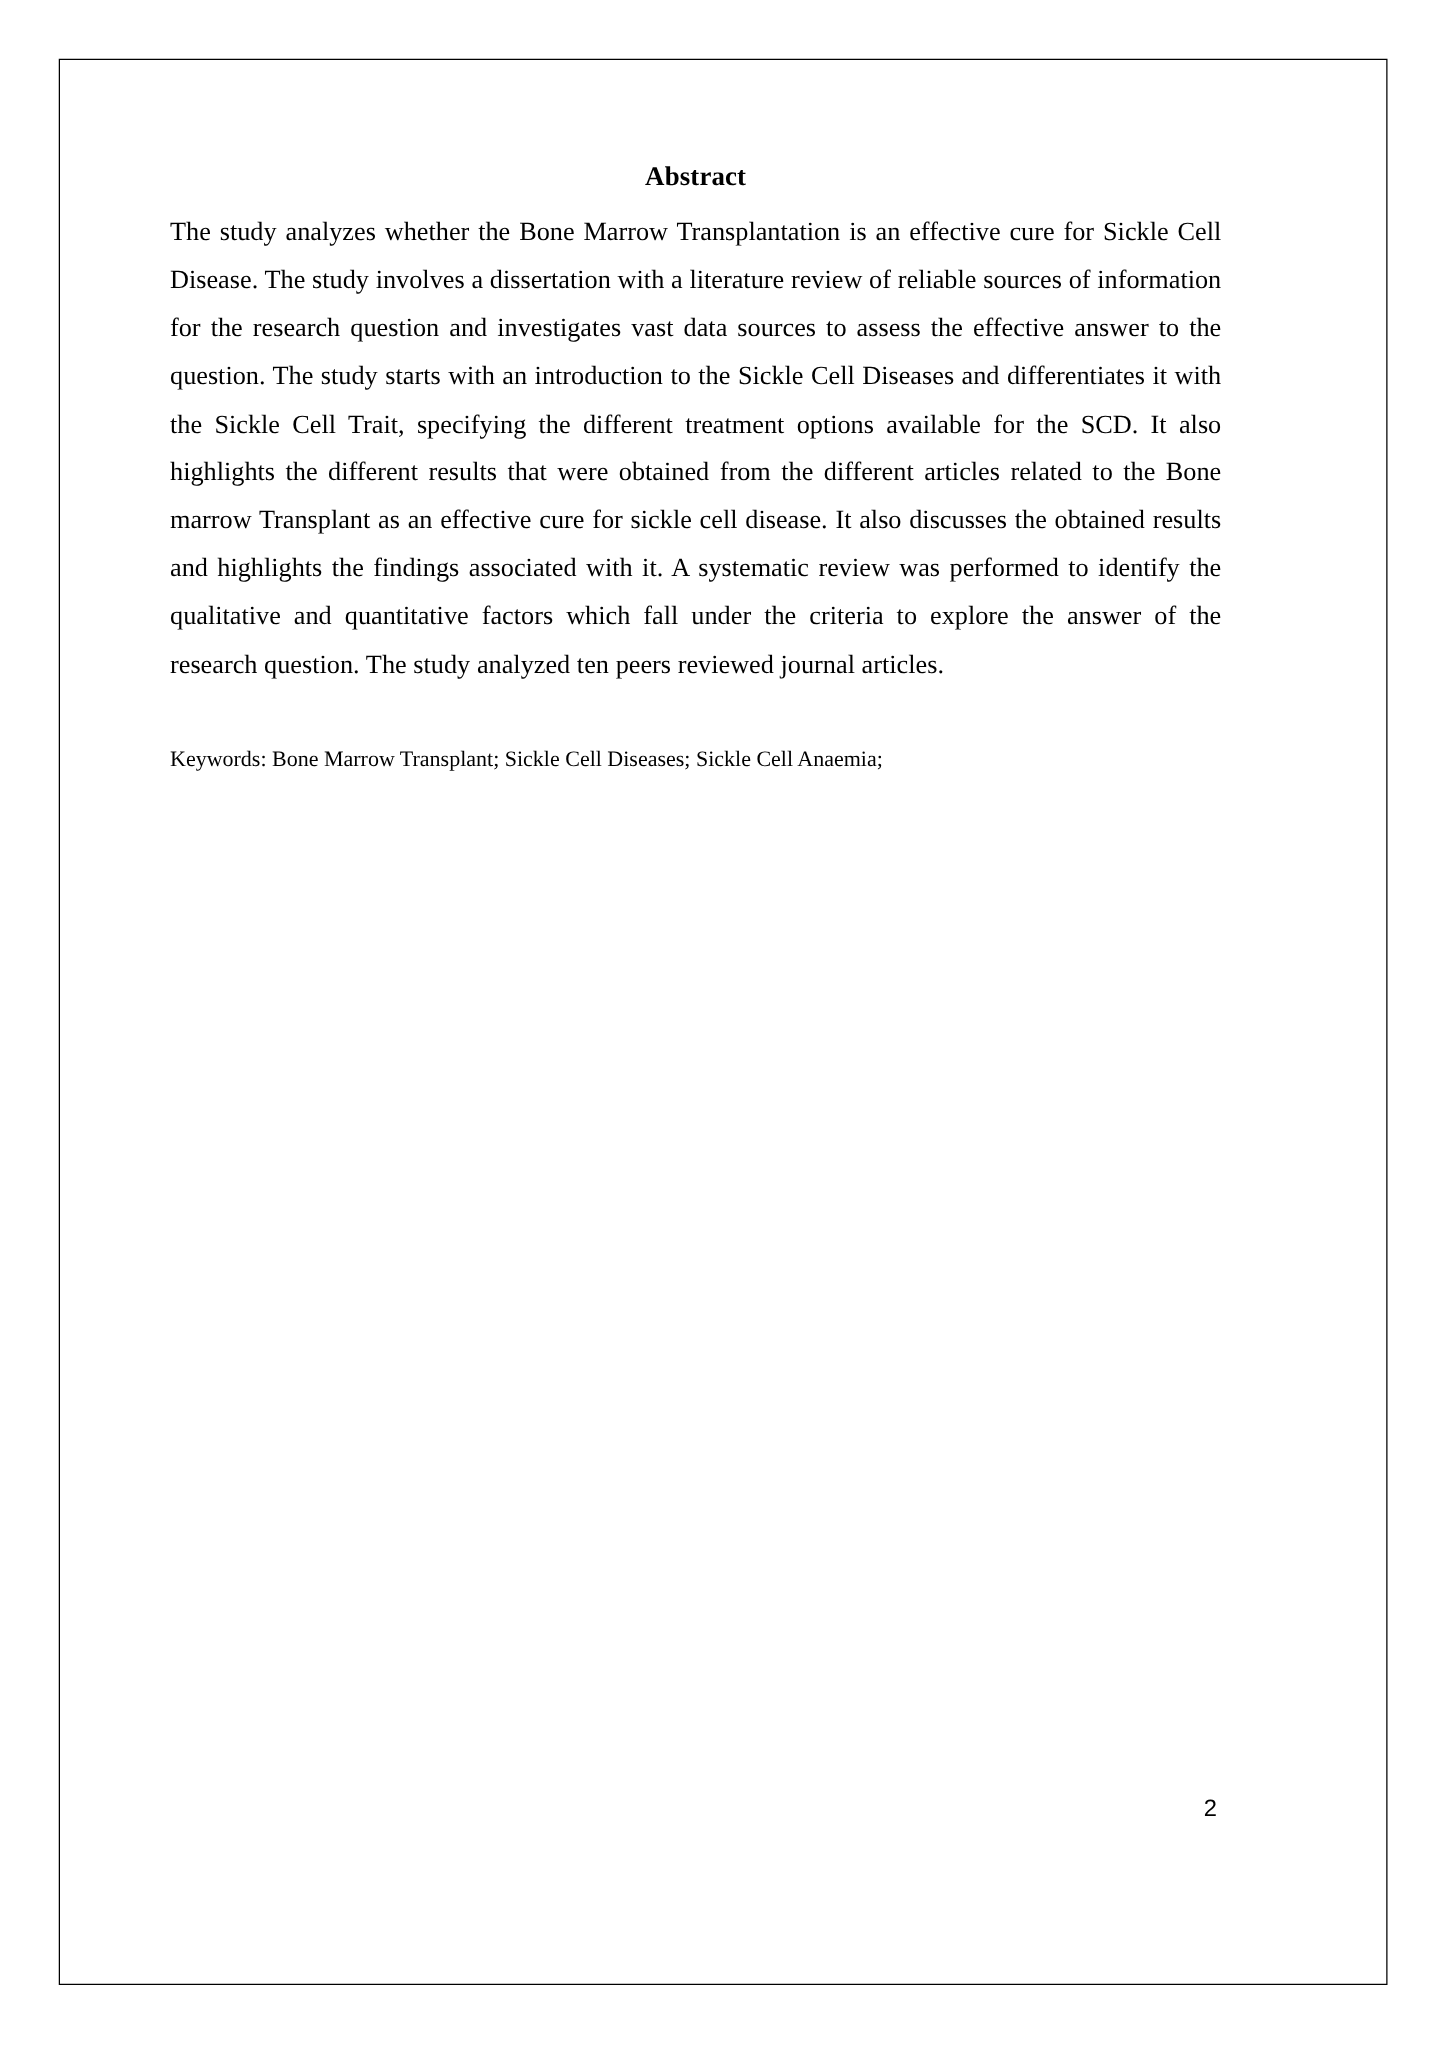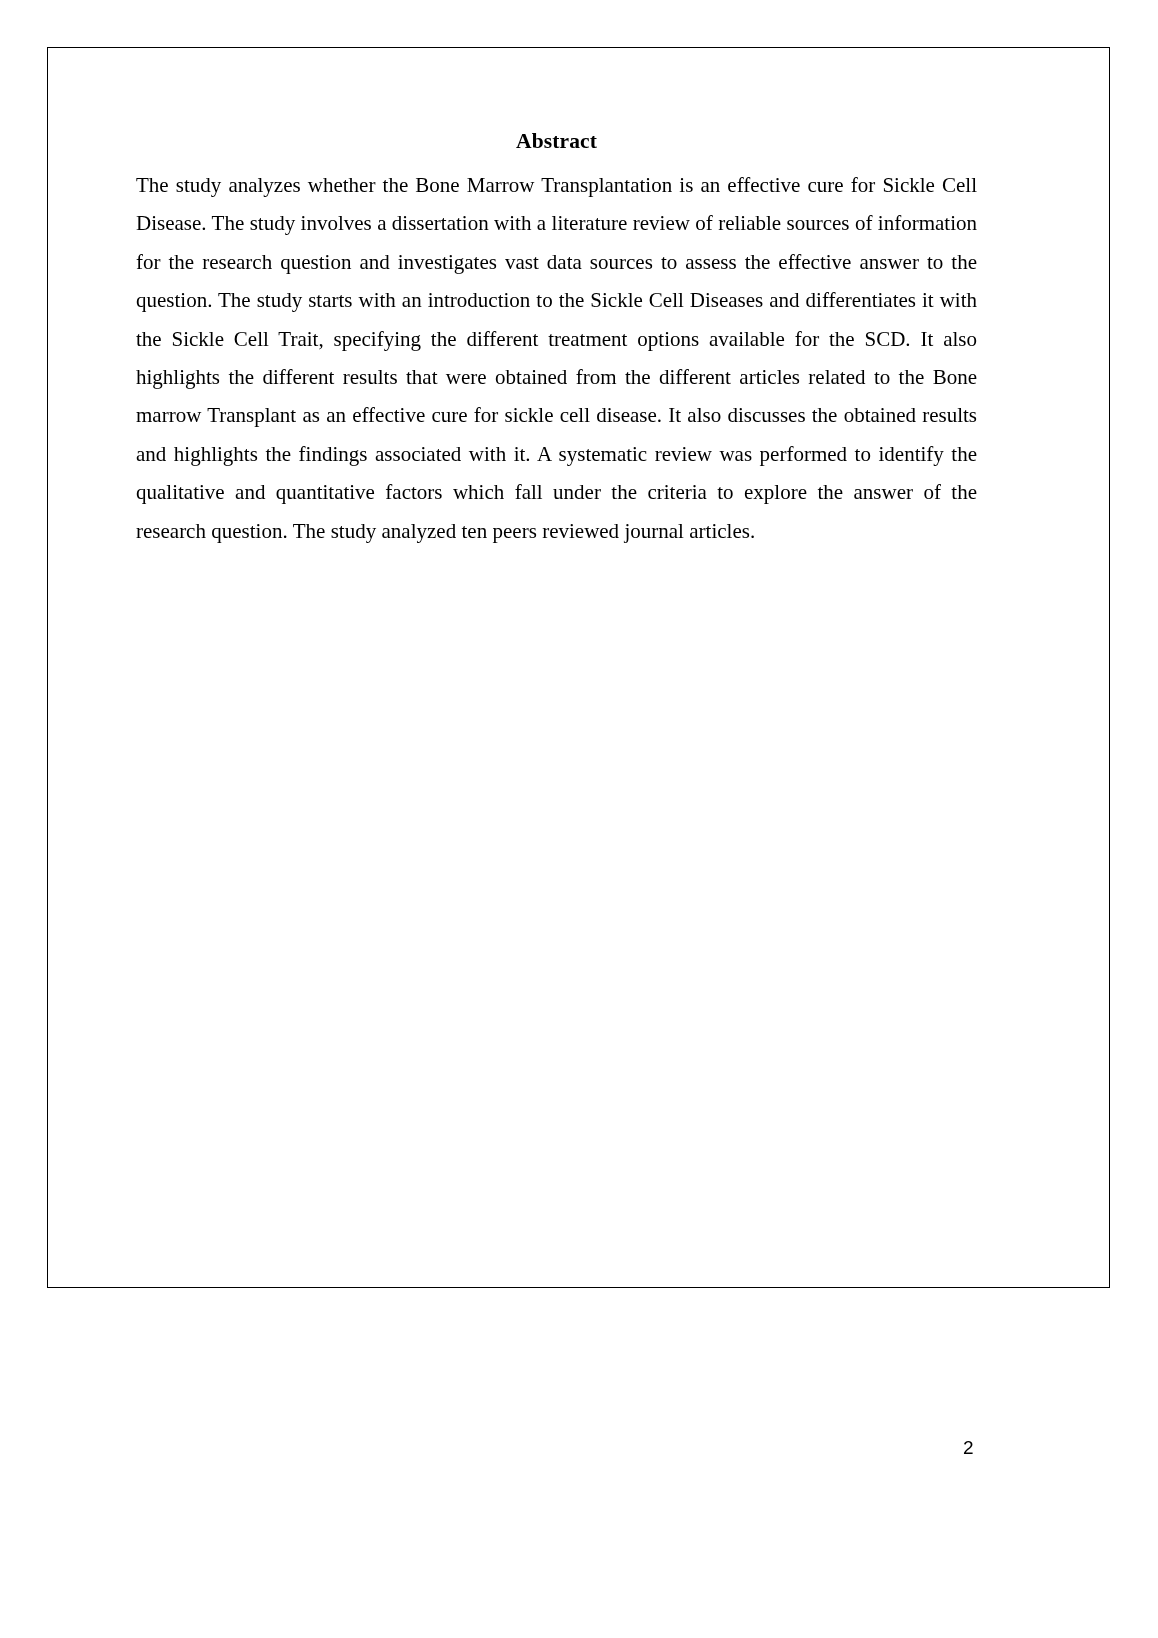--- a/index.html
+++ b/index.html
@@ -15,21 +15,21 @@
     position: relative;
     overflow: hidden;
   }
 
   
   .page-frame {
     position: absolute;
     left: 47px;
     top: 47px;
     width: 1063px;
-    height: 1241px;
+    height: 1541px;
     border: 1.5px solid #000000;
     box-sizing: border-box;
     background: #ffffff;
   }
 
   
   .content {
     position: absolute;
     left: 88px;          
     top: 78px;           
@@ -85,18 +85,19 @@
 <div class="page-frame">
 
   <div class="content">
 
     <h1 class="doc-heading">Abstract</h1>
 
     <p class="abstract-paragraph">The study analyzes whether the Bone Marrow Transplantation is an effective cure for Sickle Cell Disease. The study involves a dissertation with a literature review of reliable sources of information for the research question and investigates vast data sources to assess the effective answer to the question. The study starts with an introduction to the Sickle Cell Diseases and differentiates it with the Sickle Cell Trait, specifying the different treatment options available for the SCD. It also highlights the different results that were obtained from the different articles related to the Bone marrow Transplant as an effective cure for sickle cell disease. It also discusses the obtained results and highlights the findings associated with it.  A systematic review was performed to identify the qualitative and quantitative factors which fall under the criteria to explore the answer of the research question. The study analyzed ten peers reviewed journal articles.</p>
 
     <div class="spacer-block"></div>
 
+    <p class="keywords-line">Keywords: Bone Marrow Transplant; Sickle Cell Diseases; Sickle Cell Anaemia;</p>
 
   </div>
 
   <div class="page-number">2</div>
 
 </div>
 
 </body></html>

